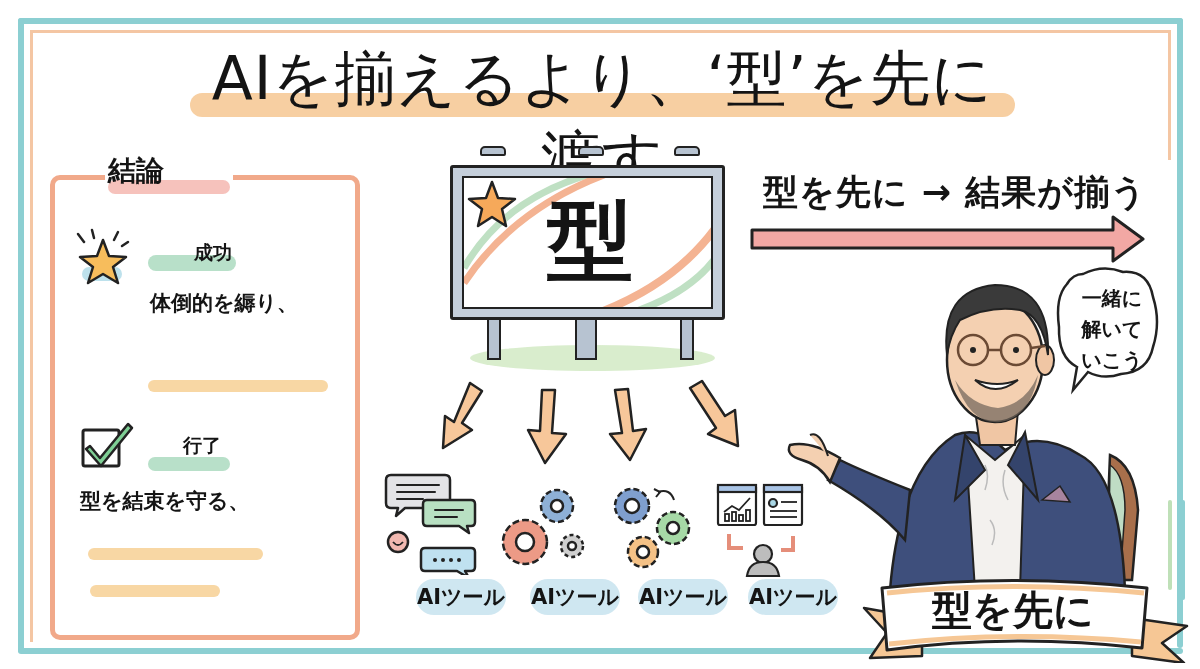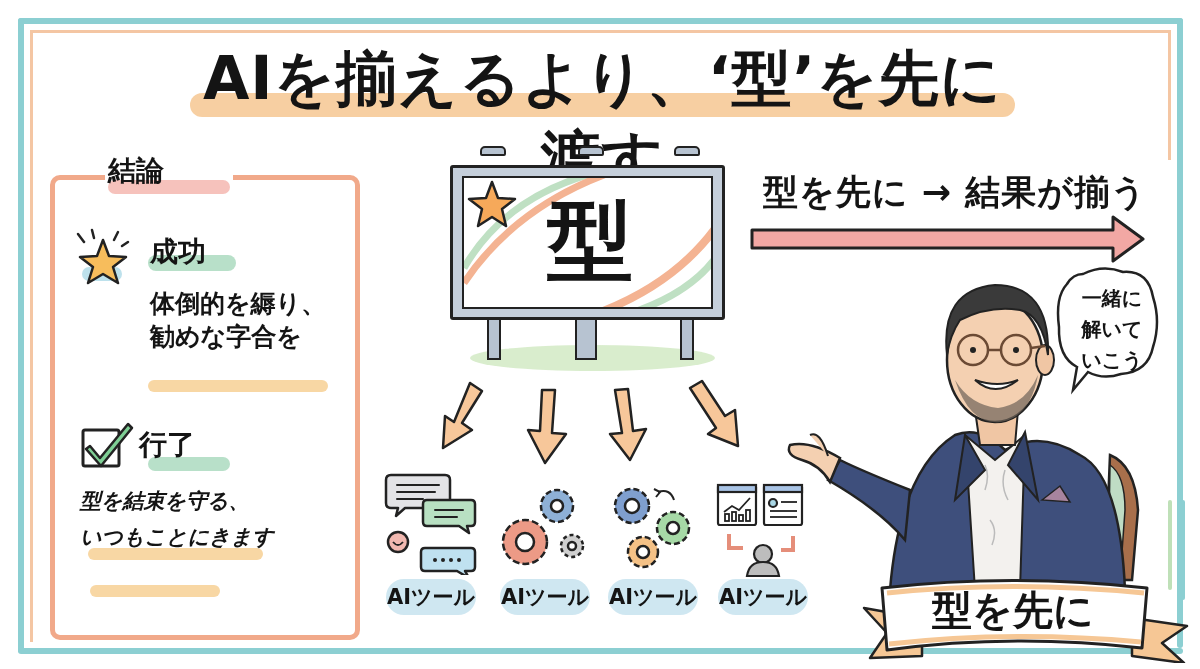--- a/index.html
+++ b/index.html
@@ -15,58 +15,58 @@
   .frame-teal-right { left: 1177px; top: 18px; width: 6px; height: 630px; background: #8ccfd2; border-radius: 3px; }
   .frame-peach-top { left: 30px; top: 30px; width: 1140px; height: 3px; background: #f4c6a3; }
   .frame-peach-left { left: 30px; top: 30px; width: 3px; height: 612px; background: #f4c6a3; }
   .frame-peach-right { left: 1168px; top: 30px; width: 3px; height: 130px; background: #f4c6a3; }
   .deco-line-green { left: 1168px; top: 500px; width: 4px; height: 90px; background: #bfe0b8; border-radius: 2px; }
   .deco-line-teal { left: 1180px; top: 500px; width: 5px; height: 100px; background: #8ccfd2; border-radius: 2px; }
 
   
   .title-wrap { left: 190px; top: 38px; width: 825px; height: 84px; }
   .title-underline { left: 0; top: 55px; width: 825px; height: 24px; background: #f6c792; border-radius: 14px; opacity: .85; }
-  .title { left: 0; top: 0; width: 825px; text-align: center; font-size: 60px; font-weight: bold; letter-spacing: 1px; line-height: 80px; }
+  .title { left: 0; top: 0; width: 825px; text-align: center; font-size: 60px; font-weight: normal; letter-spacing: 1px; line-height: 80px; }
 
   
   .concl-box { left: 50px; top: 175px; width: 310px; height: 465px; border: 5px solid #f1a98a; border-radius: 10px; }
   .concl-title-bg { left: 105px; top: 149px; width: 128px; height: 48px; background: #fff; }
   .concl-title-hl { left: 108px; top: 180px; width: 122px; height: 14px; background: #f4b7b0; border-radius: 8px; opacity: .85; }
   .concl-title { left: 108px; top: 146px; font-size: 28px; font-weight: bold; line-height: 50px; }
 
-  .sec-head { font-size: 28px; font-weight: bold; line-height: 40px; }
+  .sec-head { font-size: 19px; font-weight: bold; line-height: 40px; margin-left: 44px; }
   .hl-green { background: #b8e0c9; border-radius: 8px; }
   .hl-blue { background: #bde1ec; border-radius: 8px; }
   .hl-yellow { background: #f8d7a4; border-radius: 8px; }
 
   .success-hl { left: 148px; top: 255px; width: 88px; height: 16px; }
   .success-title { left: 150px; top: 232px; }
   .star-hl { left: 82px; top: 267px; width: 40px; height: 14px; }
-  .success-body { left: 150px; top: 287px; font-size: 25px; line-height: 33px; font-weight: bold; }
+  .success-body { left: 150px; top: 287px; font-size: 21px; line-height: 33px; font-weight: bold; }
   .success-body-hl { left: 148px; top: 380px; width: 180px; height: 12px; }
 
   .done-hl { left: 148px; top: 457px; width: 82px; height: 14px; }
   .done-title { left: 139px; top: 425px; }
-  .done-body { left: 80px; top: 483px; font-size: 21px; line-height: 36px; font-weight: bold; font-style: italic; }
+  .done-body { left: 80px; top: 483px; font-size: 21px; line-height: 36px; font-weight: bold; }
   .done-body-hl1 { left: 88px; top: 548px; width: 175px; height: 12px; }
   .done-body-hl2 { left: 90px; top: 585px; width: 130px; height: 12px; }
 
   
   .bb-post { background: #b7c3d1; border: 2px solid #222; }
   .bb-grass { left: 470px; top: 345px; width: 245px; height: 26px; background: #cfe8c1; border-radius: 50%; opacity: .8; }
   .bb-frame { left: 450px; top: 165px; width: 275px; height: 155px; background: #c5cfdb; border: 3px solid #222; border-radius: 3px; }
   .bb-inner { left: 462px; top: 176px; width: 251px; height: 133px; background: #fff; border: 2px solid #222; overflow: hidden; }
   .bb-kanji { left: 520px; top: 190px; width: 140px; text-align: center; font-size: 86px; font-weight: bold; line-height: 100px; }
   .lamp { width: 26px; height: 10px; background: #b7c3d1; border: 2px solid #222; border-radius: 5px 5px 2px 2px; }
 
   
   .flow-text { left: 763px; top: 172px; font-size: 35px; font-weight: bold; line-height: 40px; letter-spacing: 1px; }
 
   
-  .tool-label { width: 90px; height: 36px; border-radius: 18px; background: #cfe7f1; font-size: 21px; font-weight: bold; text-align: center; line-height: 36px; }
+  .tool-label { width: 90px; height: 36px; border-radius: 18px; background: #cfe7f1; font-size: 21px; font-weight: bold; text-align: center; line-height: 36px; margin-left: 30px; }
 
   
   .bubble-text { left: 1072px; top: 275px; width: 80px; font-size: 20px; font-weight: bold; line-height: 31px; text-align: center; margin-top: 8px; }
 
   
   .banner-name { left: 898px; top: 583px; width: 230px; text-align: center; font-size: 40px; font-weight: bold; line-height: 54px; }
 </style>
 </head>
 <body>
 
@@ -98,34 +98,32 @@
     <line x1="48" y1="4" x2="44" y2="12"></line>
     <line x1="58" y1="14" x2="52" y2="18"></line>
   </g>
   <polygon points="33,12 39,28 56,29 43,39 48,55 33,46 18,55 23,39 10,29 27,28" fill="#f7bd5c" stroke="#222" stroke-width="2.5" stroke-linejoin="round"></polygon>
 </svg>
 <div class="abs hl-green success-hl"></div>
 <div class="abs sec-head success-title">成功</div>
 <div class="abs hl-yellow success-body-hl"></div>
 <div class="abs success-body">
   <div>体倒的を縟り、</div>
-  <div>勧めな字合を</div>
 </div>
 
 <svg class="abs" style="left:80px;top:418px" width="56" height="52">
   <rect x="3" y="12" width="36" height="36" fill="#fff" stroke="#222" stroke-width="3" rx="2"></rect>
   <path d="M10 28 L20 40 L48 6 L52 10 L21 48 L6 31 Z" fill="#7fcf95" stroke="#222" stroke-width="2.5" stroke-linejoin="round"></path>
 </svg>
 <div class="abs hl-green done-hl"></div>
 <div class="abs sec-head done-title">行了</div>
 <div class="abs hl-yellow done-body-hl1"></div>
 <div class="abs hl-yellow done-body-hl2"></div>
 <div class="abs done-body">
   <div>型を結束を守る、</div>
-  <div>いつもことにきます</div>
 </div>
 
 <div class="abs bb-grass"></div>
 <div class="abs bb-post" style="left:487px;top:318px;width:14px;height:42px"></div>
 <div class="abs bb-post" style="left:575px;top:318px;width:22px;height:42px"></div>
 <div class="abs bb-post" style="left:680px;top:318px;width:14px;height:42px"></div>
 <div class="abs lamp" style="left:480px;top:146px"></div>
 <div class="abs lamp" style="left:578px;top:146px"></div>
 <div class="abs lamp" style="left:674px;top:146px"></div>
 <div class="abs bb-frame"></div>

